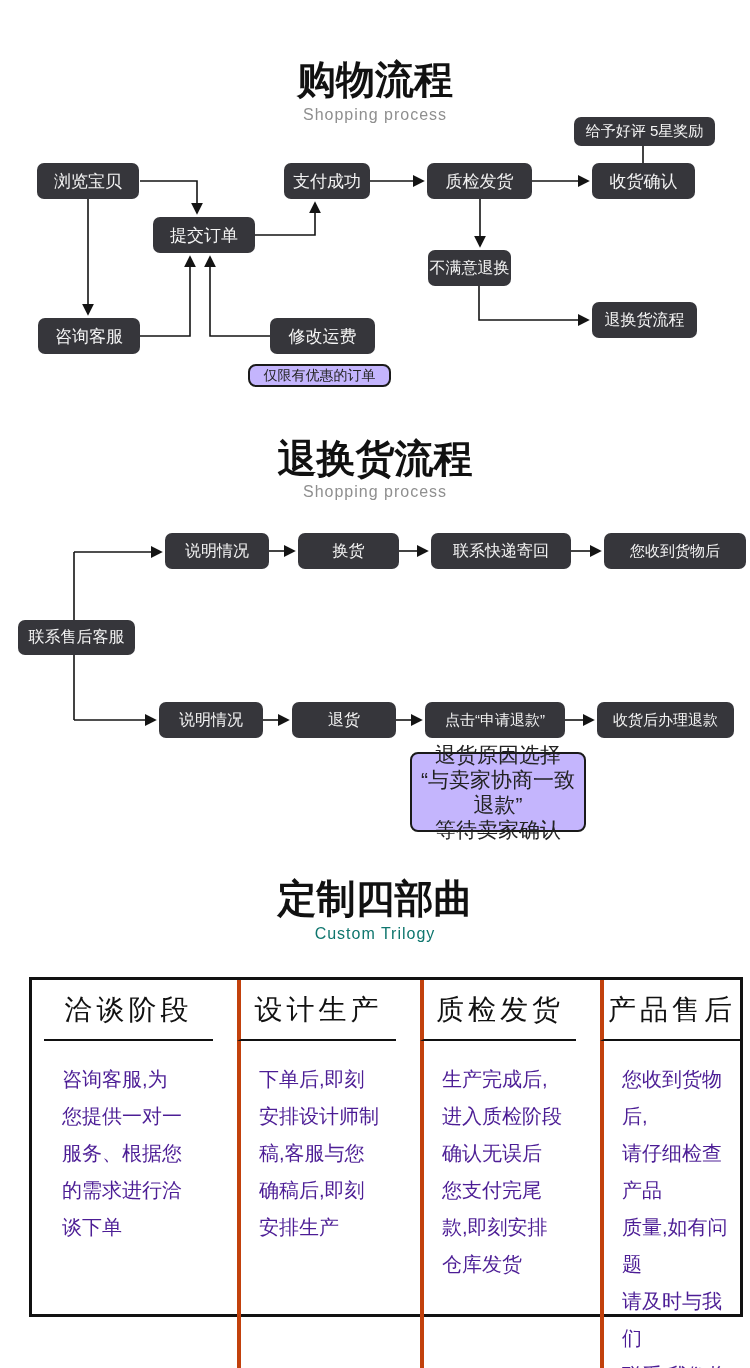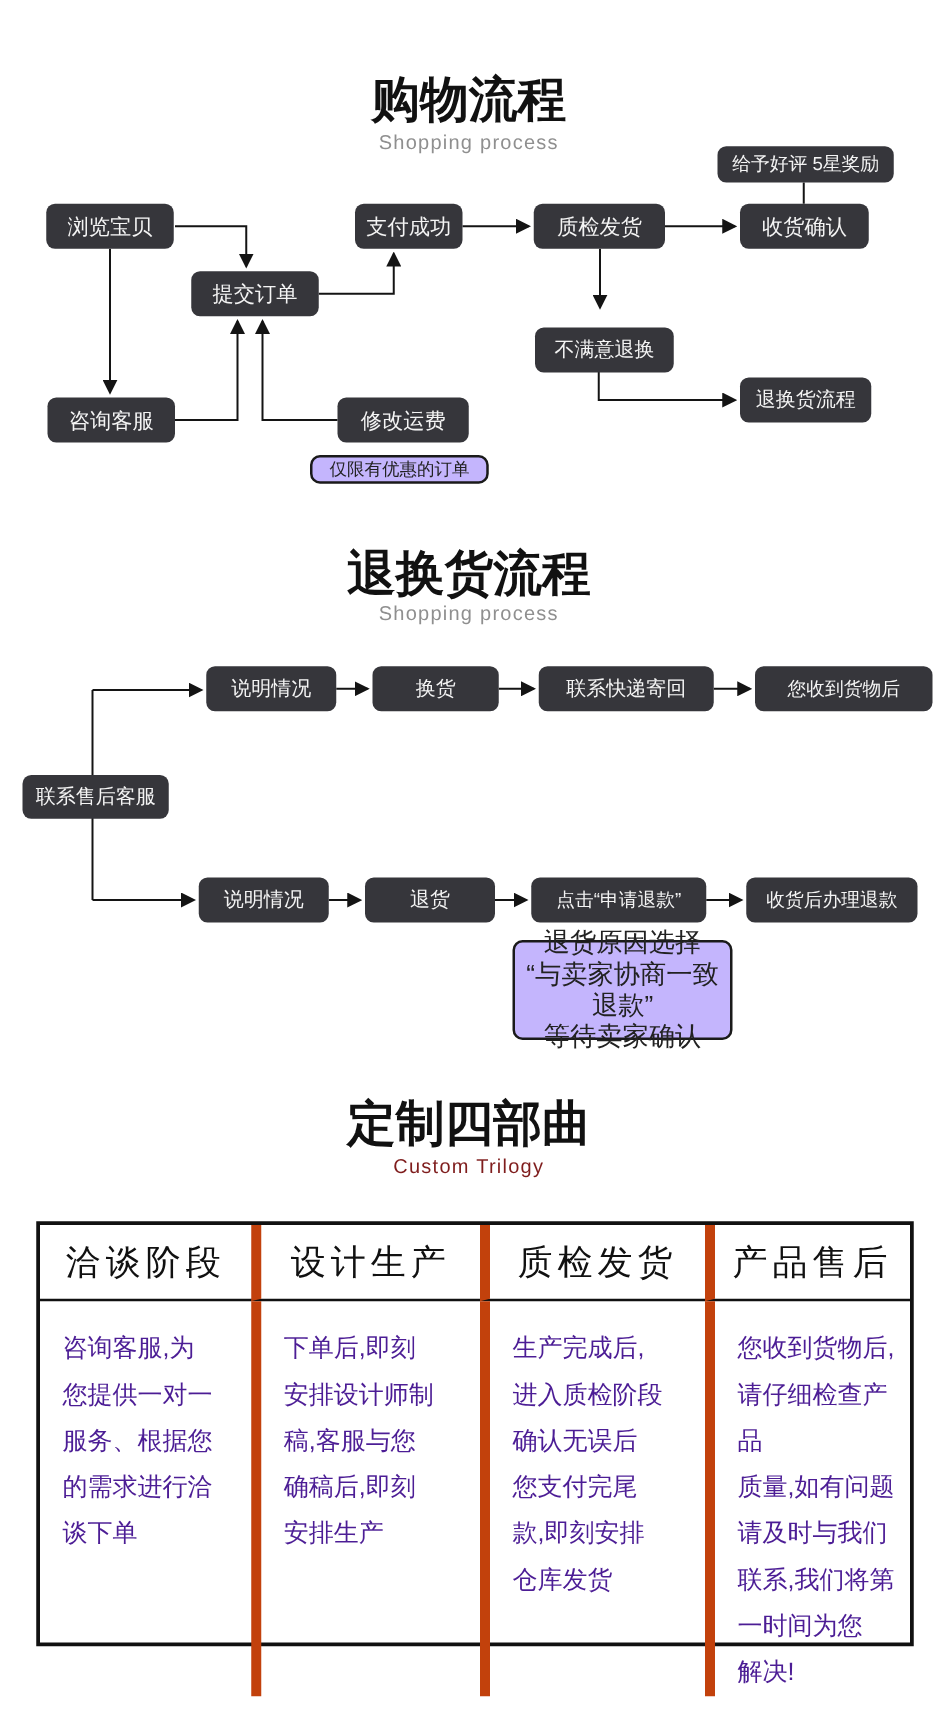--- a/index.html
+++ b/index.html
@@ -2,38 +2,38 @@
 <html><head>
 <meta charset="utf-8">
 <style>
   html,body{margin:0;padding:0;background:#fff;}
   .page{position:relative;width:750px;height:1368px;background:#ffffff;overflow:hidden;
         font-family:"Liberation Sans","DejaVu Sans",sans-serif;}
   .sec-title{position:absolute;left:0;width:750px;text-align:center;
              font-size:39px;font-weight:700;color:#111;z-index:2;}
   .sec-sub{position:absolute;left:0;width:750px;text-align:center;
            font-size:16px;color:#8f8f8f;letter-spacing:1px;z-index:2;}
-  .sec-sub.dark{color:#7f1d1d;}
+  .sec-sub.dark{color:#0f766e;}
   .node{position:absolute;background:#36363b;color:#f4f4f4;border-radius:7px;
         display:flex;align-items:center;justify-content:center;
         font-size:17px;z-index:2;white-space:nowrap;}
   .note{position:absolute;background:#c4b5fd;border:2px solid #1a1a1a;border-radius:8px;
         color:#222;display:flex;align-items:center;justify-content:center;
         text-align:center;z-index:2;white-space:pre-line;}
   .connectors{position:absolute;left:0;top:0;z-index:1;pointer-events:none;}
   .custom-table{position:absolute;left:29px;top:977px;width:696px;height:334px;
                 border:3px solid #111;display:grid;
                 grid-template-columns:169px 183px 180px 164px;
-                grid-template-rows:61px 1fr;z-index:2;}
+                grid-template-rows:61px 1fr;z-index:2;padding-left:12px;}
   .th{display:flex;align-items:center;justify-content:center;
       font-size:28px;letter-spacing:4px;color:#111;
       border-bottom:2px solid #111;}
   .td{padding:20px 10px 0 18px;font-size:20px;line-height:37px;color:#4c1d95;
       white-space:pre-line;}
-  .th.divided,.td.divided{border-left:8px solid #c2410c;}
+  .th.divided,.td.divided{border-left:4px solid #c2410c;margin-left:24px;}
 </style>
 </head>
 <body>
 
 <div class="page">
 
   <svg class="connectors" width="750" height="1368" viewBox="0 0 750 1368">
     <defs>
       <marker id="arr" viewBox="0 0 10 10" refX="8.5" refY="5" markerWidth="7.5" markerHeight="7.5" orient="auto">
         <path d="M0,0 L10,5 L0,10 z" fill="#141414"></path>
@@ -69,21 +69,21 @@
 
   <div class="node" style="left:37px;top:163px;width:102px;height:36px">浏览宝贝</div>
   <div class="node" style="left:284px;top:163px;width:86px;height:36px">支付成功</div>
   <div class="node" style="left:427px;top:163px;width:105px;height:36px">质检发货</div>
   <div class="node" style="left:592px;top:163px;width:103px;height:36px">收货确认</div>
   <div class="node" style="left:574px;top:117px;width:141px;height:29px;font-size:15px">给予好评 5星奖励</div>
   <div class="node" style="left:153px;top:217px;width:102px;height:36px">提交订单</div>
   <div class="node" style="left:38px;top:318px;width:102px;height:36px">咨询客服</div>
   <div class="node" style="left:270px;top:318px;width:105px;height:36px">修改运费</div>
   <div class="note" style="left:248px;top:364px;width:139px;height:19px;font-size:14px">仅限有优惠的订单</div>
-  <div class="node" style="left:428px;top:262px;width:111px;height:36px;font-size:16px">不满意退换</div>
+  <div class="node" style="left:428px;top:250px;width:83px;height:36px;font-size:16px">不满意退换</div>
   <div class="node" style="left:592px;top:302px;width:105px;height:36px;font-size:16px">退换货流程</div>
 
   <div class="sec-title" style="top:432px">退换货流程</div>
   <div class="sec-sub" style="top:483px">Shopping process</div>
 
   <div class="node" style="left:18px;top:620px;width:117px;height:35px;font-size:16px">联系售后客服</div>
 
   <div class="node" style="left:165px;top:533px;width:104px;height:36px;font-size:16px">说明情况</div>
   <div class="node" style="left:298px;top:533px;width:101px;height:36px;font-size:16px">换货</div>
   <div class="node" style="left:431px;top:533px;width:140px;height:36px;font-size:16px">联系快递寄回</div>

